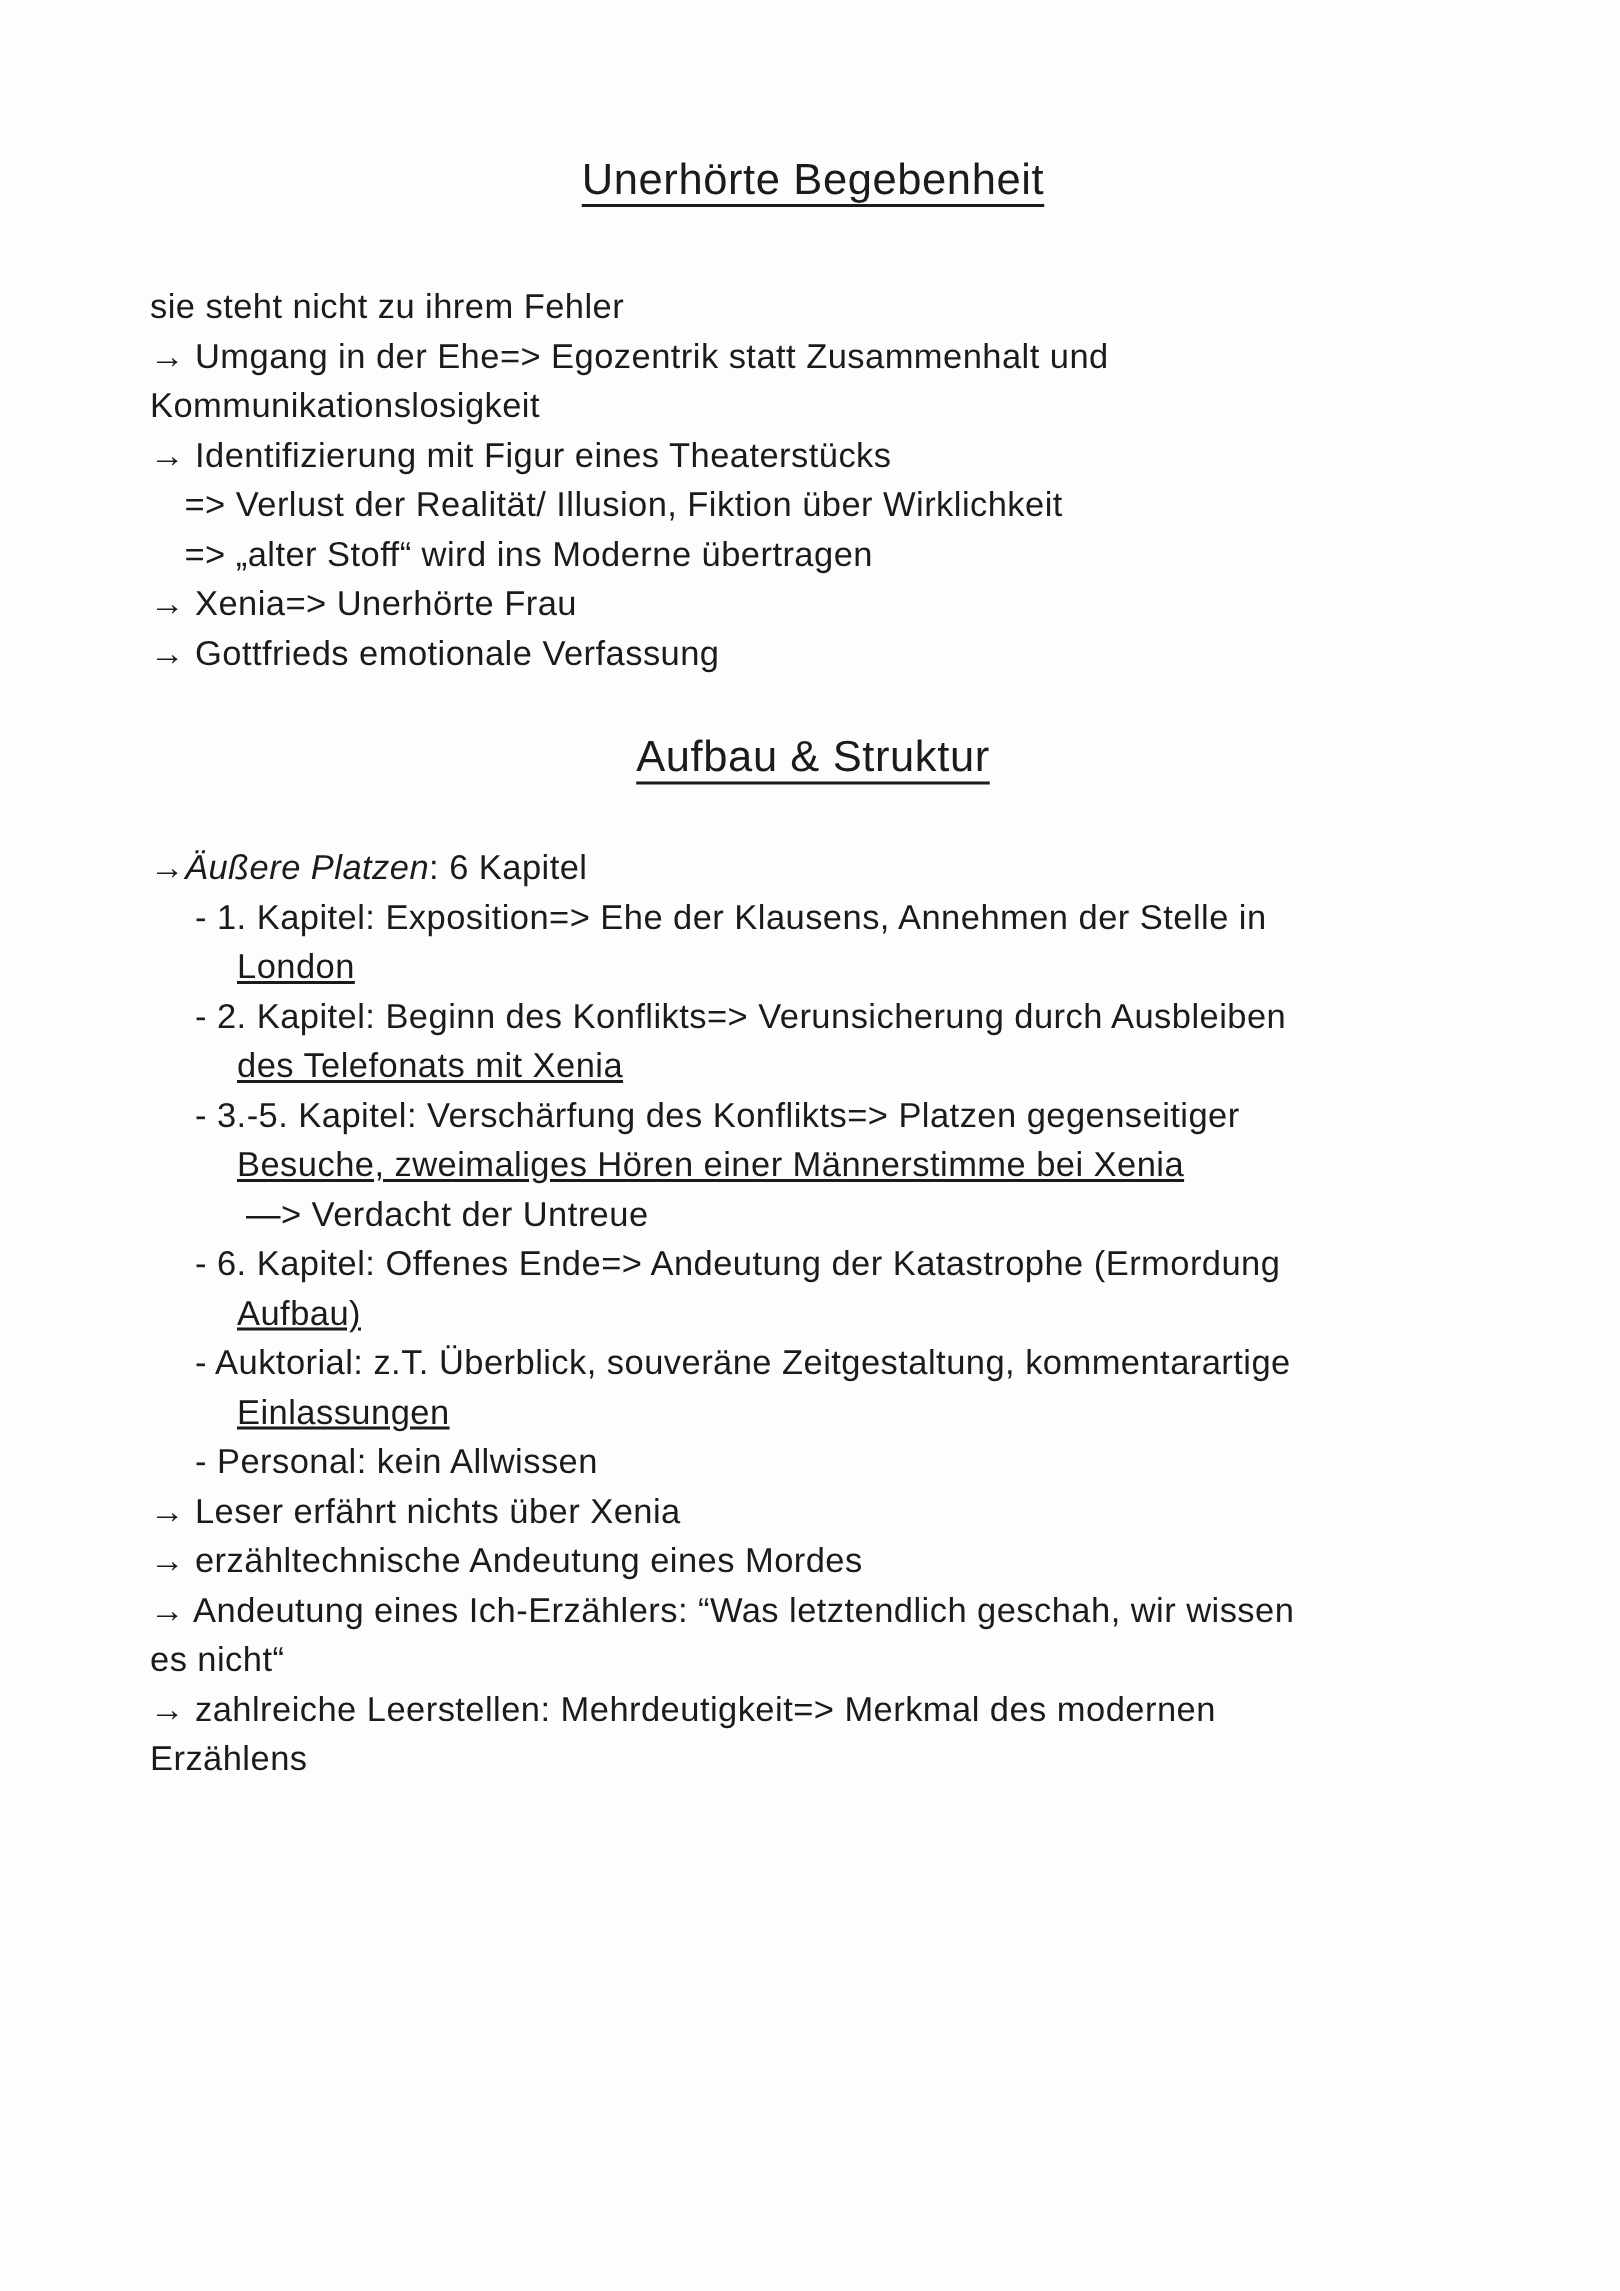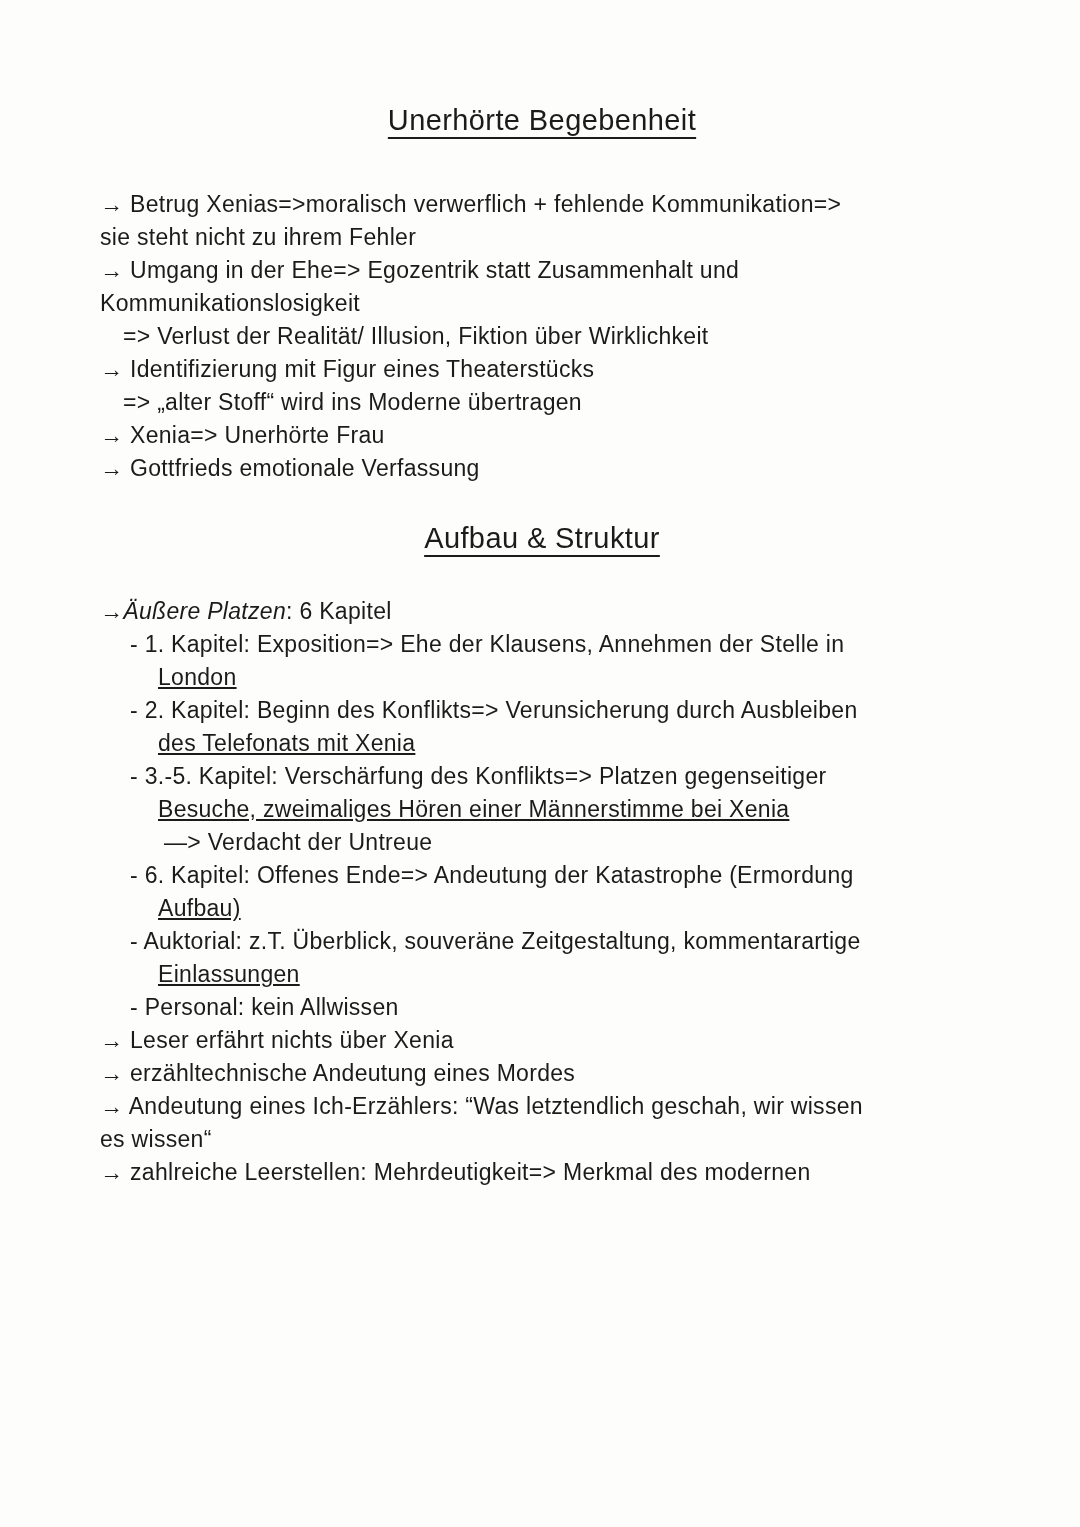--- a/index.html
+++ b/index.html
@@ -52,26 +52,25 @@
   .l4 { padding-left: 64px; }
 </style>
 </head>
 <body>
 
 <main class="page">
   <div>
       <section>
         <h2 class="heading"><span class="u">Unerhörte Begebenheit</span></h2>
         <div class="body-block">
-          <div class="line l0"><span>→ Betrug Xenias=&gt;moralisch verwerflich + fehlende Kommunikation=&gt;</span></div>
           <div class="line l0"><span>sie steht nicht zu ihrem Fehler</span></div>
           <div class="line l0"><span>→ Umgang in der Ehe=&gt; Egozentrik statt Zusammenhalt und</span></div>
           <div class="line l0"><span>Kommunikationslosigkeit</span></div>
+          <div class="line l0"><span>→ Identifizierung mit Figur eines Theaterstücks</span></div>
           <div class="line l1"><span>=&gt; Verlust der Realität/ Illusion, Fiktion über Wirklichkeit</span></div>
-          <div class="line l0"><span>→ Identifizierung mit Figur eines Theaterstücks</span></div>
           <div class="line l1"><span>=&gt; „alter Stoff“ wird ins Moderne übertragen</span></div>
           <div class="line l0"><span>→ Xenia=&gt; Unerhörte Frau</span></div>
           <div class="line l0"><span>→ Gottfrieds emotionale Verfassung</span></div>
         </div>
       </section>
       <section>
         <h2 class="heading"><span class="u">Aufbau &amp; Struktur</span></h2>
         <div class="body-block">
           <div class="line l0"><span>→</span><span class="it">Äußere Platzen</span><span>: 6 Kapitel</span></div>
           <div class="line l2"><span>- 1. Kapitel: Exposition=&gt; Ehe der Klausens, Annehmen der Stelle in</span></div>
@@ -86,18 +85,19 @@
         </div>
       </section>
       <section>
         <div class="body-block">
           <div class="line l2"><span>- Auktorial: z.T. Überblick, souveräne Zeitgestaltung, kommentarartige</span></div>
           <div class="line l3"><span>Einlassungen</span></div>
           <div class="line l2"><span>- Personal: kein Allwissen</span></div>
           <div class="line l0"><span>→ Leser erfährt nichts über Xenia</span></div>
           <div class="line l0"><span>→ erzähltechnische Andeutung eines Mordes</span></div>
           <div class="line l0"><span>→ Andeutung eines Ich-Erzählers: “Was letztendlich geschah, wir wissen</span></div>
-          <div class="line l0"><span>es wissen“</span></div>
+          <div class="line l0"><span>es nicht“</span></div>
           <div class="line l0"><span>→ zahlreiche Leerstellen: Mehrdeutigkeit=&gt; Merkmal des modernen</span></div>
+          <div class="line l0"><span>Erzählens</span></div>
         </div>
       </section>
     </div>
 </main>
 
 </body></html>

